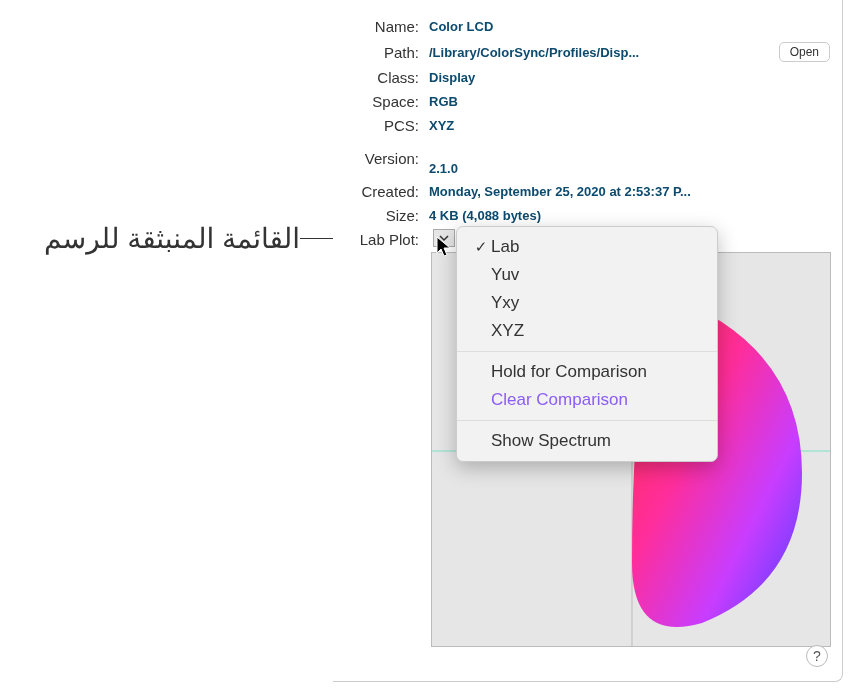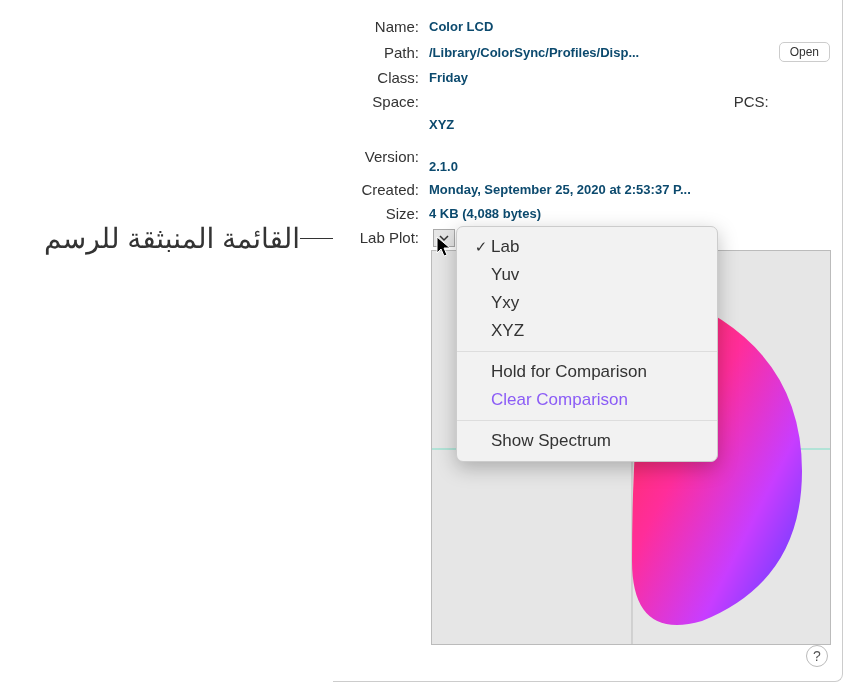--- a/index.html
+++ b/index.html
@@ -170,23 +170,24 @@
   <div class="info-grid">
 
     <div class="label">Name:</div>
     <div class="value" style="grid-column: 2 / span 2;">Color LCD</div>
 
     <div class="label">Path:</div>
     <div class="value">/Library/ColorSync/Profiles/Disp...</div>
     <button class="open-btn">Open</button>
 
     <div class="label">Class:</div>
-    <div class="value" style="grid-column: 2 / span 2;">Friday</div>
+    <div class="value" style="grid-column: 2 / span 2;">Display</div>
 
     <div class="label">Space:</div>
+    <div class="value" style="grid-column: 2 / span 2;">RGB</div>
 
     <div class="label">PCS:</div>
     <div class="value" style="grid-column: 2 / span 2;">XYZ</div>
 
     <div class="label">Version:</div>
     <div class="value" style="grid-column: 2 / span 2; margin-top: 20px;">2.1.0</div>
 
     <div class="label">Created:</div>
     <div class="value" style="grid-column: 2 / span 2;">Monday, September 25, 2020 at 2:53:37 P...</div>
 

